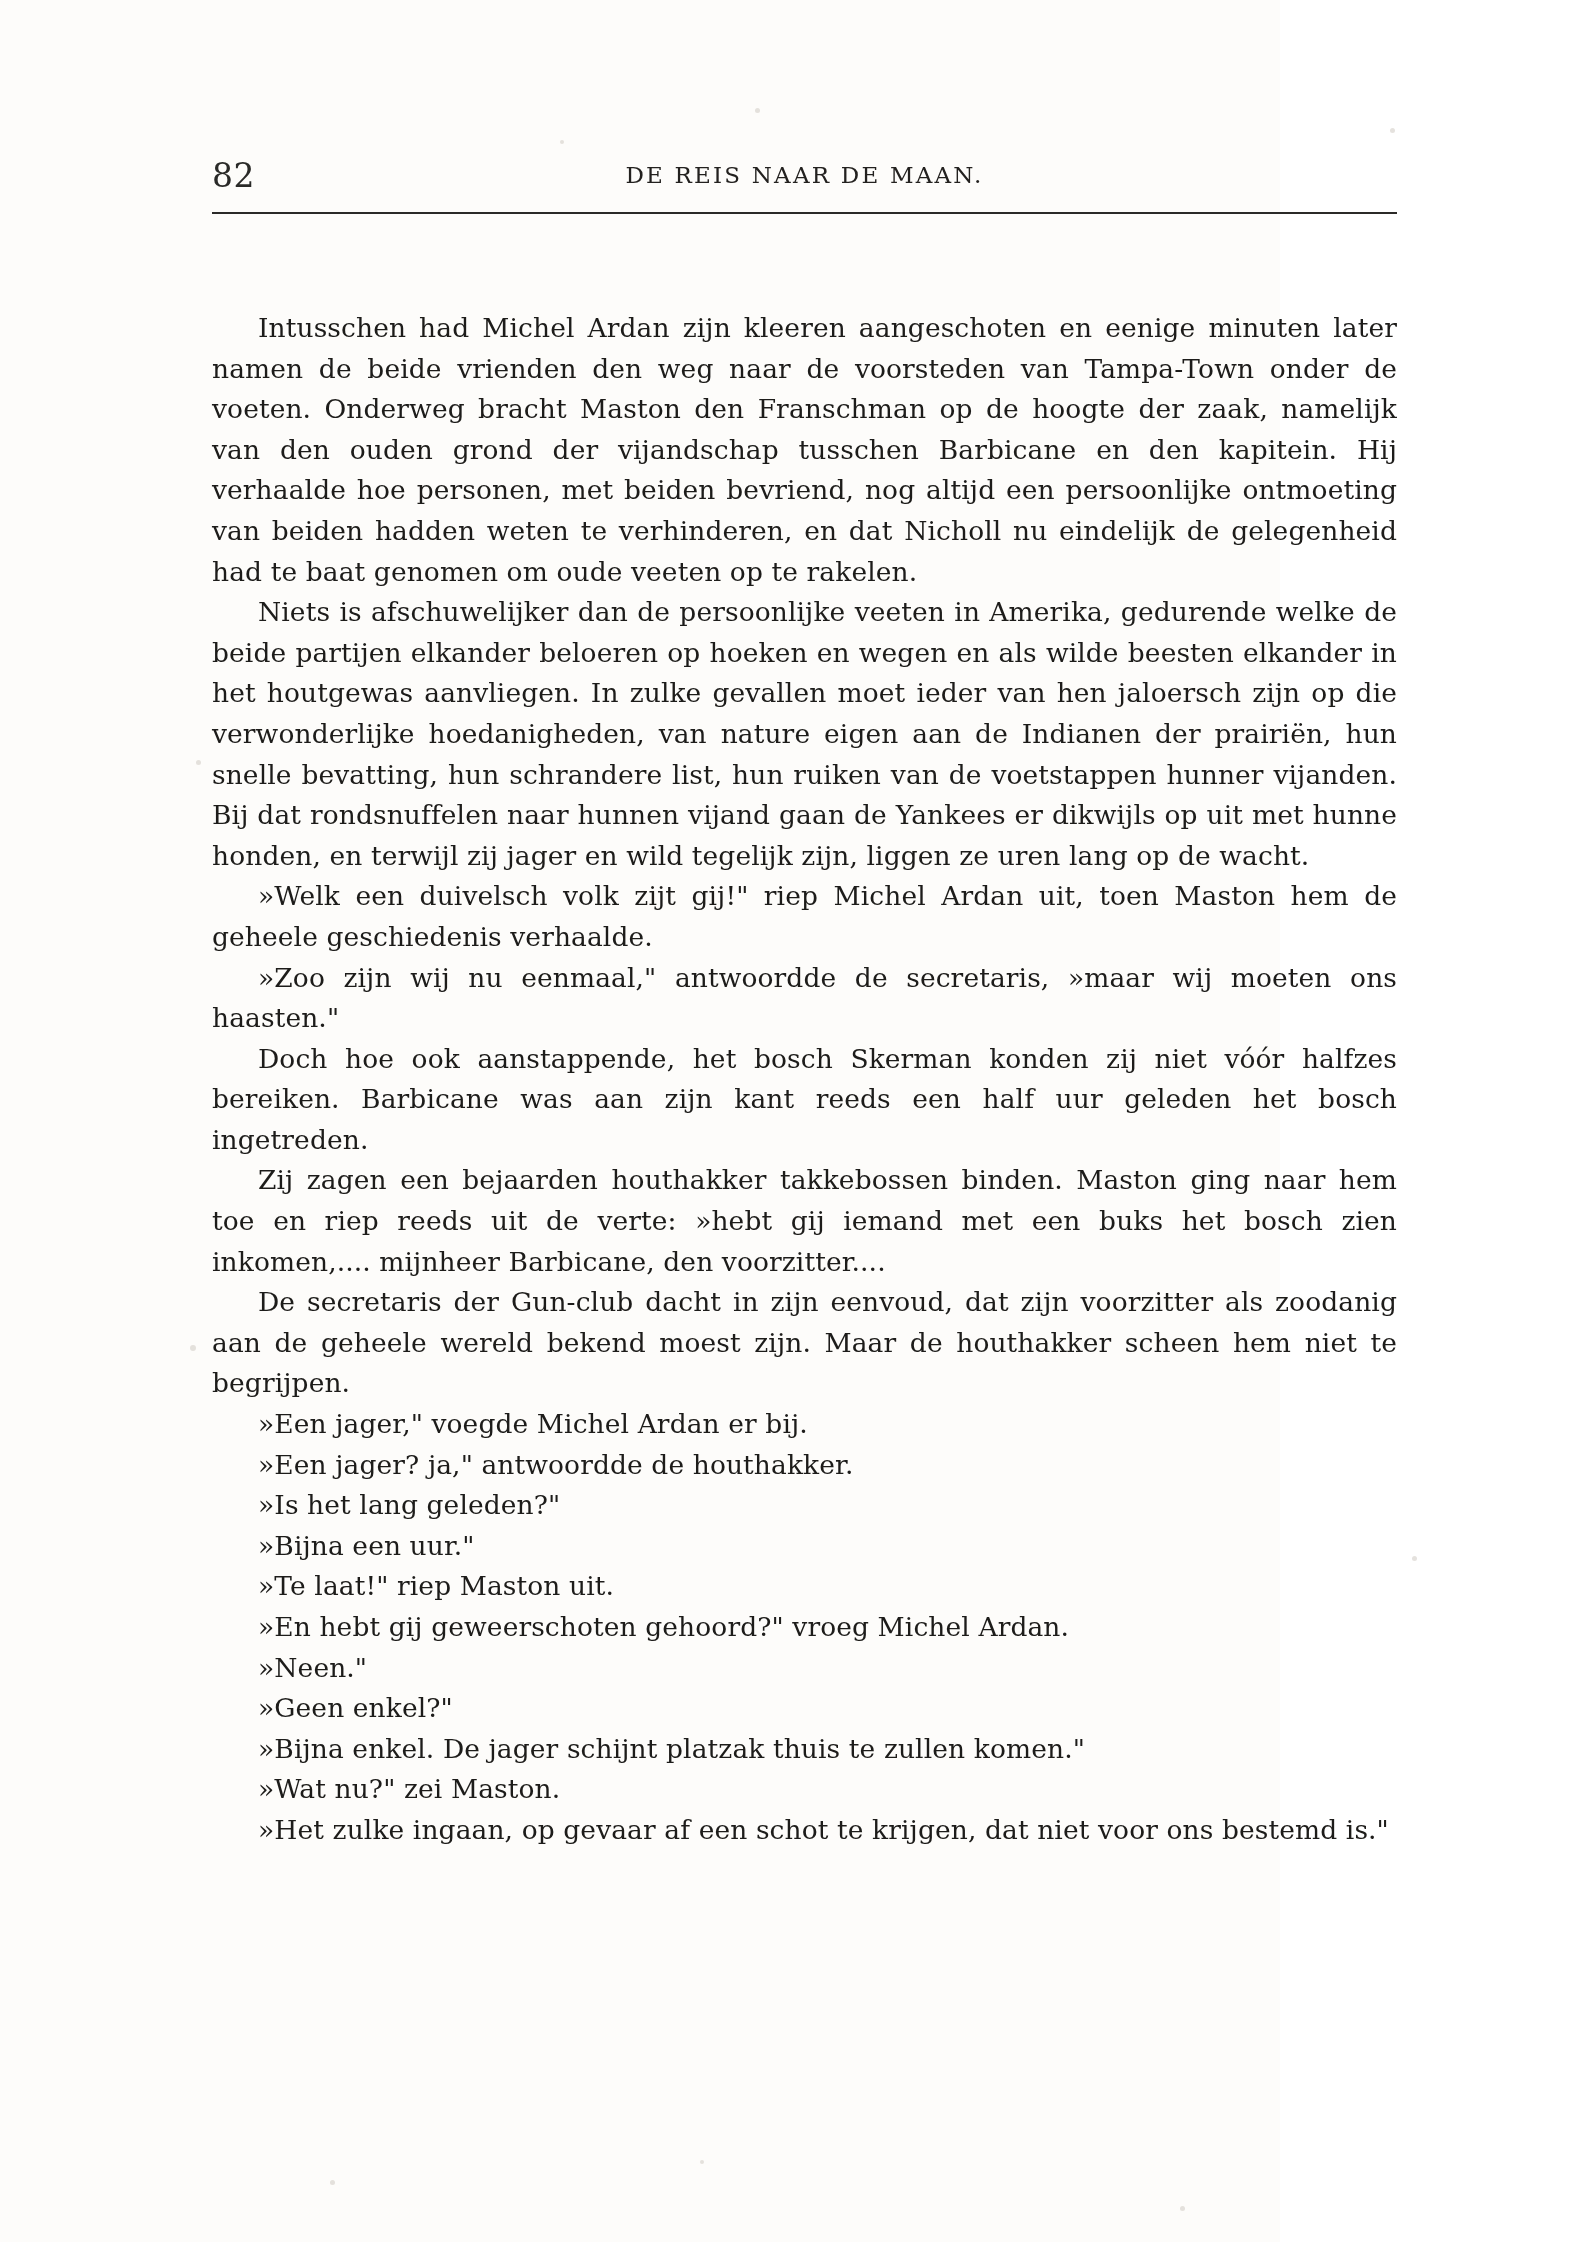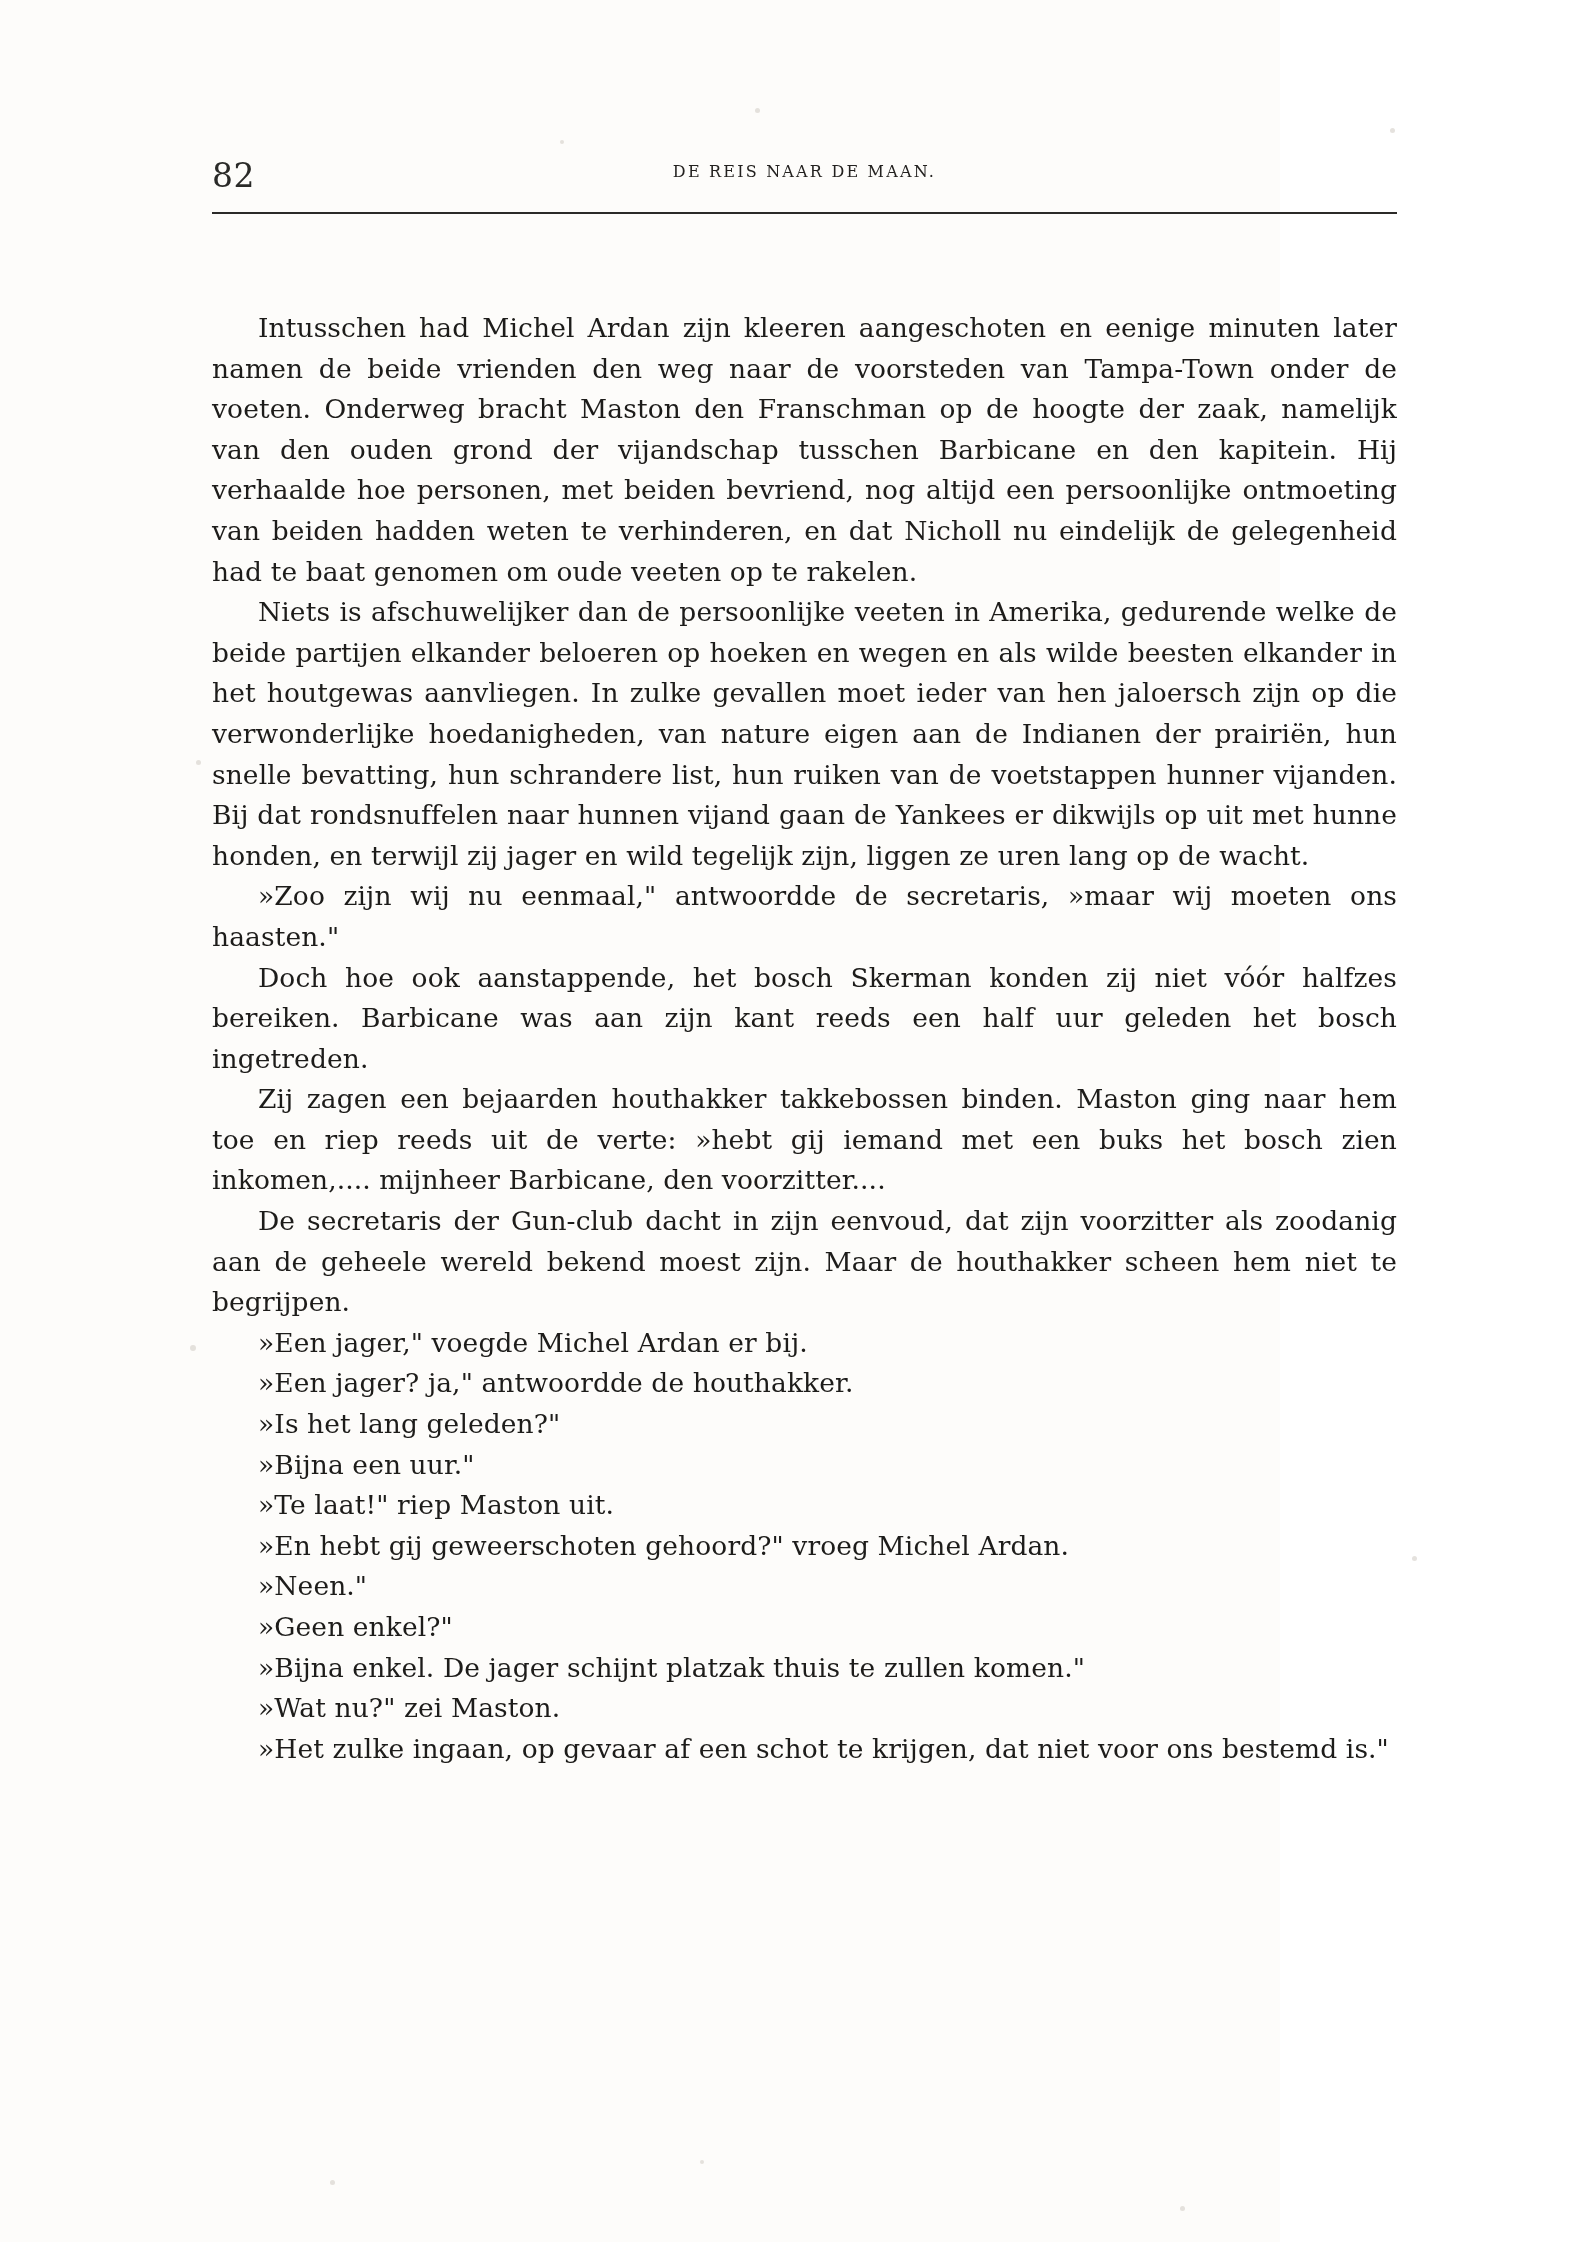--- a/index.html
+++ b/index.html
@@ -46,21 +46,21 @@
     font-size: 33px;
     letter-spacing: 0.5px;
     color: #2a2a28;
   }
   .running-head {
     position: absolute;
     left: 0;
     right: 0;
     top: 12px;
     text-align: center;
-    font-size: 16px;
+    font-size: 23px;
     letter-spacing: 2.2px;
     color: #23211f;
     font-variant: small-caps;
   }
   .rule {
     position: absolute;
     left: 0;
     top: 62px;
     width: 1185px;
     height: 2px;
@@ -100,20 +100,21 @@
 
     <div class="header-row">
       <div class="folio">82</div>
       <div class="running-head">DE REIS NAAR DE MAAN.</div>
       <div class="rule"></div>
     </div>
 
     <div class="body-text">
       <p>Intusschen had Michel Ardan zijn kleeren aangeschoten en eenige minuten later namen de beide vrienden den weg naar de voorsteden van Tampa-Town onder de voeten. Onderweg bracht Maston den Franschman op de hoogte der zaak, namelijk van den ouden grond der vijandschap tusschen Barbicane en den kapitein. Hij verhaalde hoe personen, met beiden bevriend, nog altijd een persoonlijke ontmoeting van beiden hadden weten te verhinderen, en dat Nicholl nu eindelijk de gelegenheid had te baat genomen om oude veeten op te rakelen.</p>
       <p>Niets is afschuwelijker dan de persoonlijke veeten in Amerika, gedurende welke de beide partijen elkander beloeren op hoeken en wegen en als wilde beesten elkander in het houtgewas aanvliegen. In zulke gevallen moet ieder van hen jaloersch zijn op die verwonderlijke hoedanigheden, van nature eigen aan de Indianen der prairiën, hun snelle bevatting, hun schrandere list, hun ruiken van de voetstappen hunner vijanden. Bij dat rondsnuffelen naar hunnen vijand gaan de Yankees er dikwijls op uit met hunne honden, en terwijl zij jager en wild tegelijk zijn, liggen ze uren lang op de wacht.</p>
+      <p>»Welk een duivelsch volk zijt gij!" riep Michel Ardan uit, toen Maston hem de geheele geschiedenis verhaalde.</p>
       <p>»Zoo zijn wij nu eenmaal," antwoordde de secretaris, »maar wij moeten ons haasten."</p>
       <p>Doch hoe ook aanstappende, het bosch Skerman konden zij niet vóór halfzes bereiken. Barbicane was aan zijn kant reeds een half uur geleden het bosch ingetreden.</p>
       <p>Zij zagen een bejaarden houthakker takkebossen binden. Maston ging naar hem toe en riep reeds uit de verte: »hebt gij iemand met een buks het bosch zien inkomen,.... mijnheer Barbicane, den voorzitter....</p>
       <p>De secretaris der Gun-club dacht in zijn eenvoud, dat zijn voorzitter als zoodanig aan de geheele wereld bekend moest zijn. Maar de houthakker scheen hem niet te begrijpen.</p>
       <p class="dialog">»Een jager," voegde Michel Ardan er bij.</p>
       <p class="dialog">»Een jager? ja," antwoordde de houthakker.</p>
       <p class="dialog">»Is het lang geleden?"</p>
       <p class="dialog">»Bijna een uur."</p>
       <p class="dialog">»Te laat!" riep Maston uit.</p>
       <p class="dialog">»En hebt gij geweerschoten gehoord?" vroeg Michel Ardan.</p>

